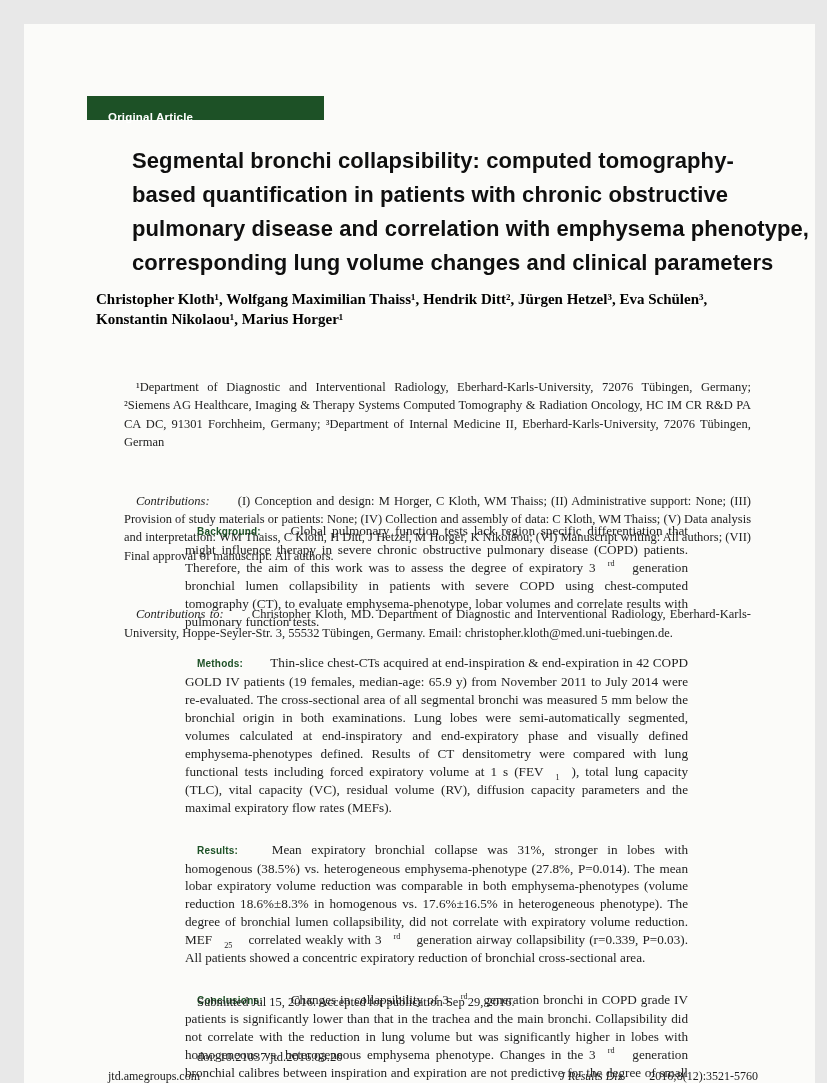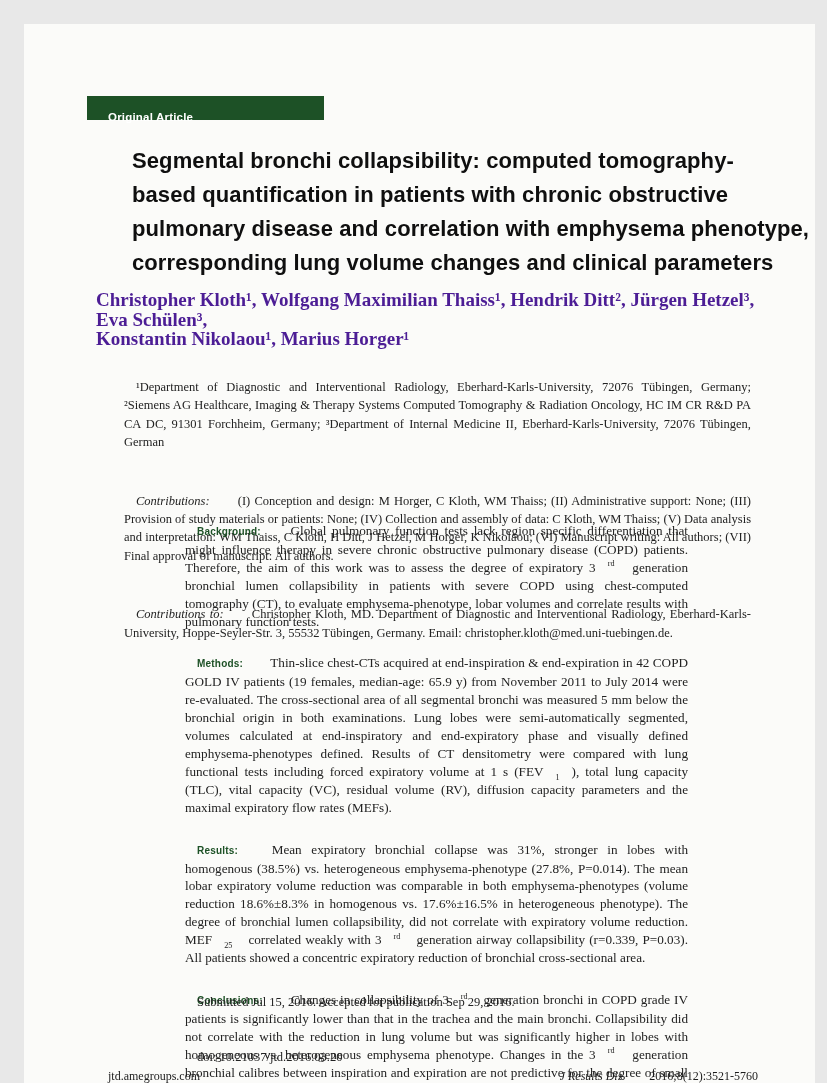--- a/index.html
+++ b/index.html
@@ -40,24 +40,24 @@
     white-space: pre-line;
     margin-left: 36px;
   }
 
   .authors {
     position: absolute;
     left: 60px; top: 254px;
     width: 716px;
     font-family: "Liberation Serif", "DejaVu Serif", serif;
     font-weight: 700;
-    font-size: 19px;
+    font-size: 15px;
     line-height: 19.5px;
     white-space: pre-line;
-    color: #4c1d95;
+    color: #000000;
   }
 
   .frontmatter {
     position: absolute;
     left: 60px; top: 314px;
     width: 707px;
     font-family: "Liberation Serif", "DejaVu Serif", serif;
     font-size: 12.5px;
     line-height: 18.4px;
     text-align: justify;

